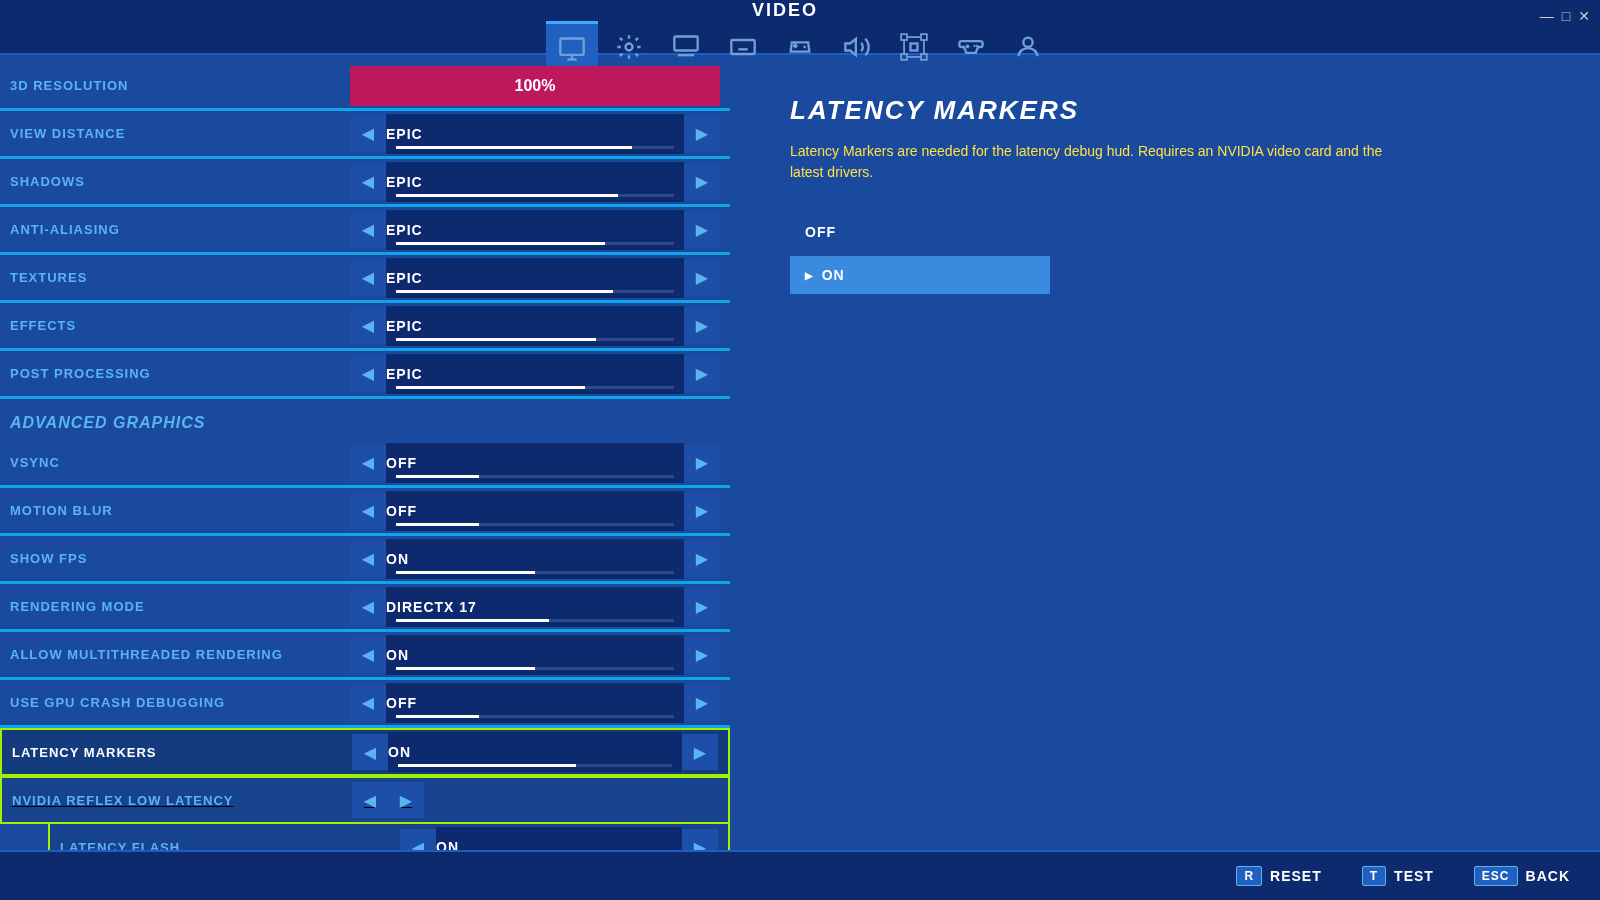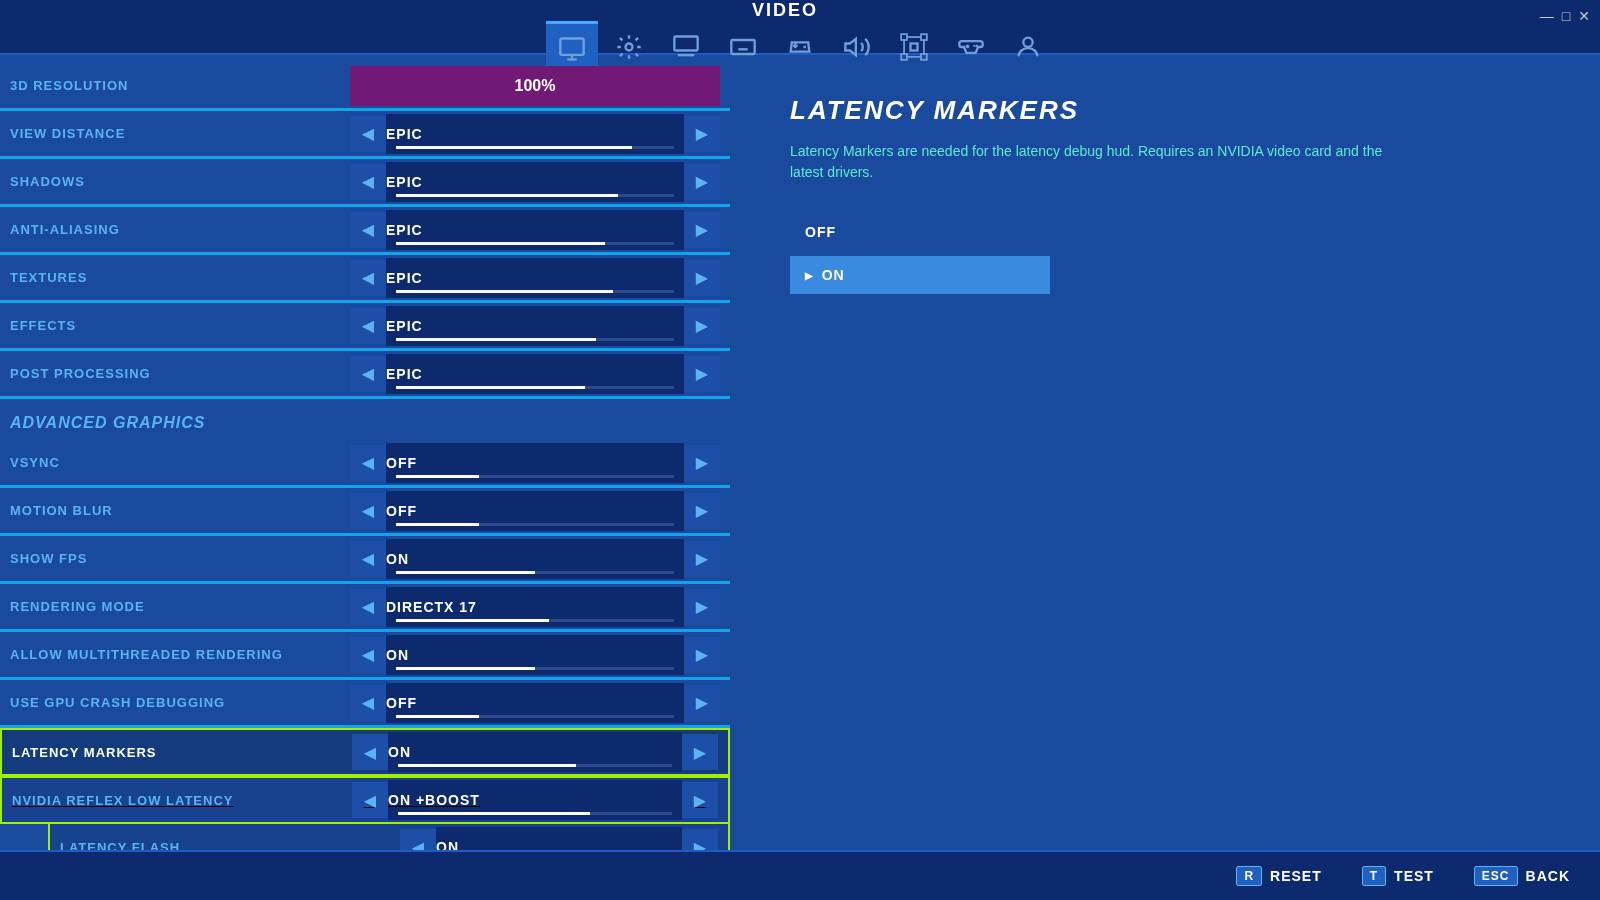--- a/index.html
+++ b/index.html
@@ -164,21 +164,21 @@
       background: #2a4a8a;
     }
 
     .slider-fill {
       height: 100%;
       background: white;
     }
 
     
     .resolution-box {
-      background: #701a75;
+      background: #be185d;
       flex: 1;
       height: 40px;
       display: flex;
       align-items: center;
       justify-content: center;
     }
 
     .resolution-text {
       color: white;
       font-size: 16px;
@@ -210,21 +210,21 @@
       color: white;
       font-size: 26px;
       font-weight: 900;
       font-style: italic;
       letter-spacing: 2px;
       text-transform: uppercase;
       margin-bottom: 15px;
     }
 
     .detail-desc {
-      color: #5eead4;
+      color: #fde047;
       font-size: 14px;
       line-height: 1.5;
       max-width: 600px;
       margin-bottom: 30px;
     }
 
     .option-list {
       display: flex;
       flex-direction: column;
       gap: 5px;
@@ -578,26 +578,20 @@
           </div>
       </div>
       <button class="arrow-btn">▶</button>
     </div>
   </div>
 
   <div class="setting-row highlighted" style="border-color:#a0f000; background:rgba(0,0,0,0.1);text-decoration:underline;">
     <span class="setting-label" style="color:#5ab4f0;">NVIDIA REFLEX LOW LATENCY</span>
     <div class="setting-control">
       <button class="arrow-btn">◀</button>
-      <div class="value-box">
-        <span class="value-text">ON +BOOST</span>
-        <div class="slider-bar">
-            <div class="slider-fill" style="width:70%"></div>
-          </div>
-      </div>
       <button class="arrow-btn">▶</button>
     </div>
   </div>
 
   <div class="setting-row highlighted" style="border-color:#a0f000; border-top:none; background:rgba(0,0,0,0.1);margin-left:48px;">
     <span class="setting-label" style="color:#5ab4f0;">LATENCY FLASH</span>
     <div class="setting-control">
       <button class="arrow-btn">◀</button>
       <div class="value-box">
         <span class="value-text">ON</span>

